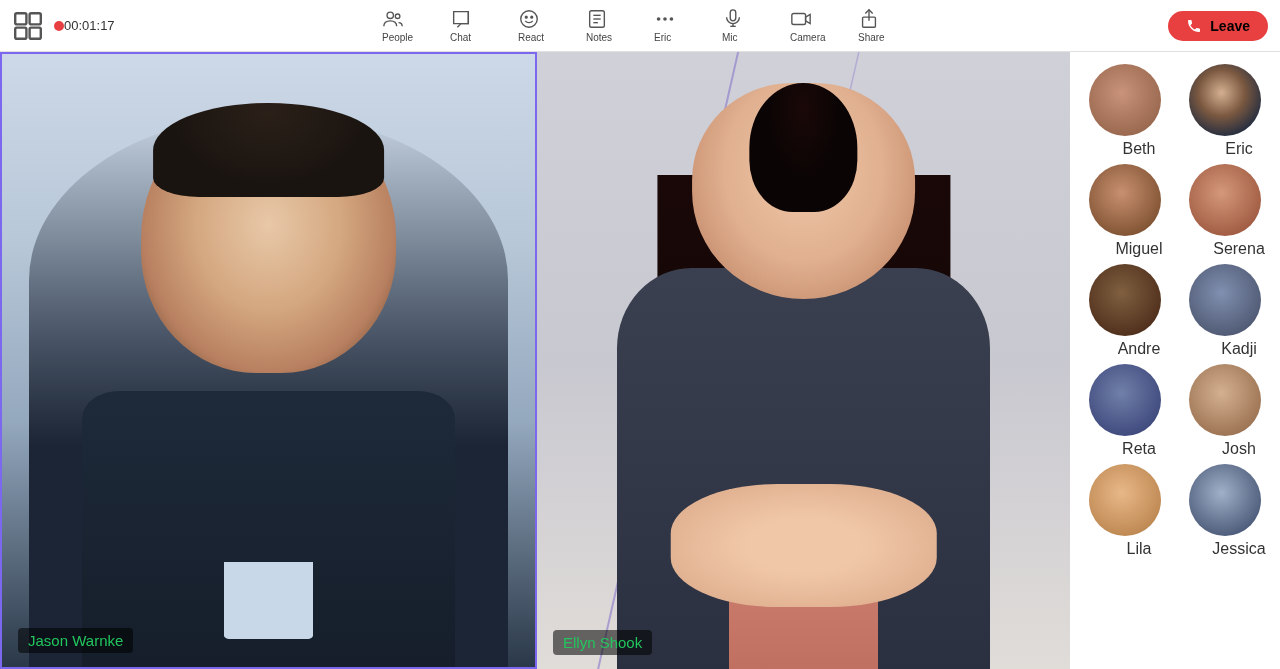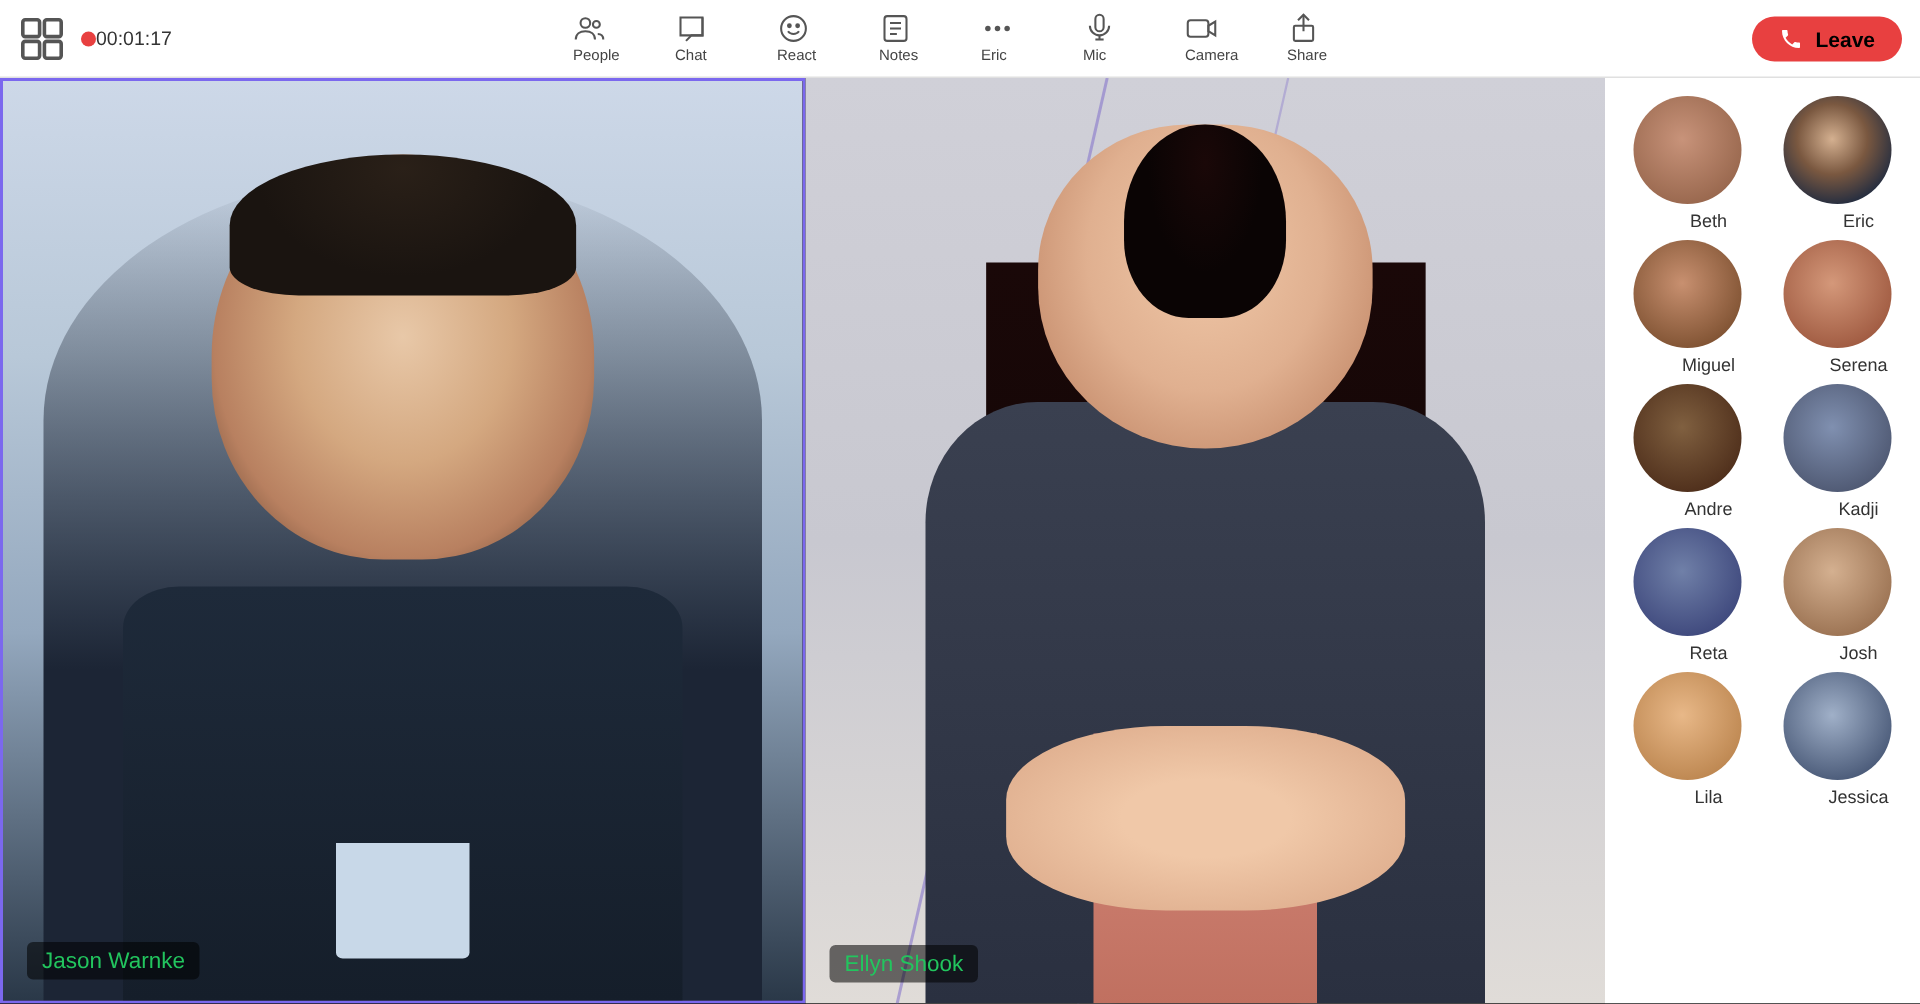--- a/index.html
+++ b/index.html
@@ -165,21 +165,21 @@
     .participant-avatar {
       width: 72px;
       height: 72px;
       border-radius: 50%;
       overflow: hidden;
       position: relative;
       background: #ccc;
     }
 
     .participant-name {
-      font-size: 12px;
+      font-size: 16px;
       color: #333;
       text-align: right;
       margin-left: 28px;
     }
 
     
     .avatar-beth { background: radial-gradient(circle at 45% 40%, #c8937a, #8a5a40); }
     .avatar-eric { background: radial-gradient(circle at 45% 40%, #d4b090, #7a5840, #1a2840 80%); }
     .avatar-miguel { background: radial-gradient(circle at 45% 40%, #c89070, #6a4020); }
     .avatar-aaron { background: radial-gradient(circle at 45% 40%, #e0a868, #a06830); }

